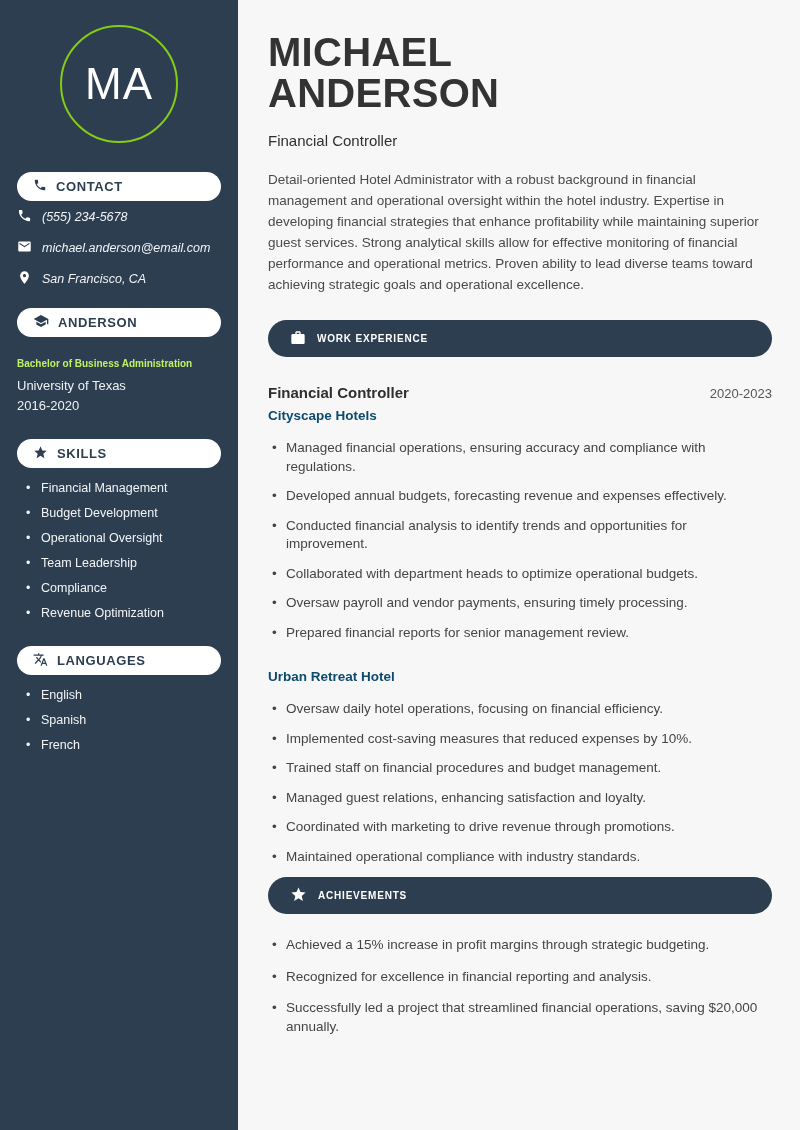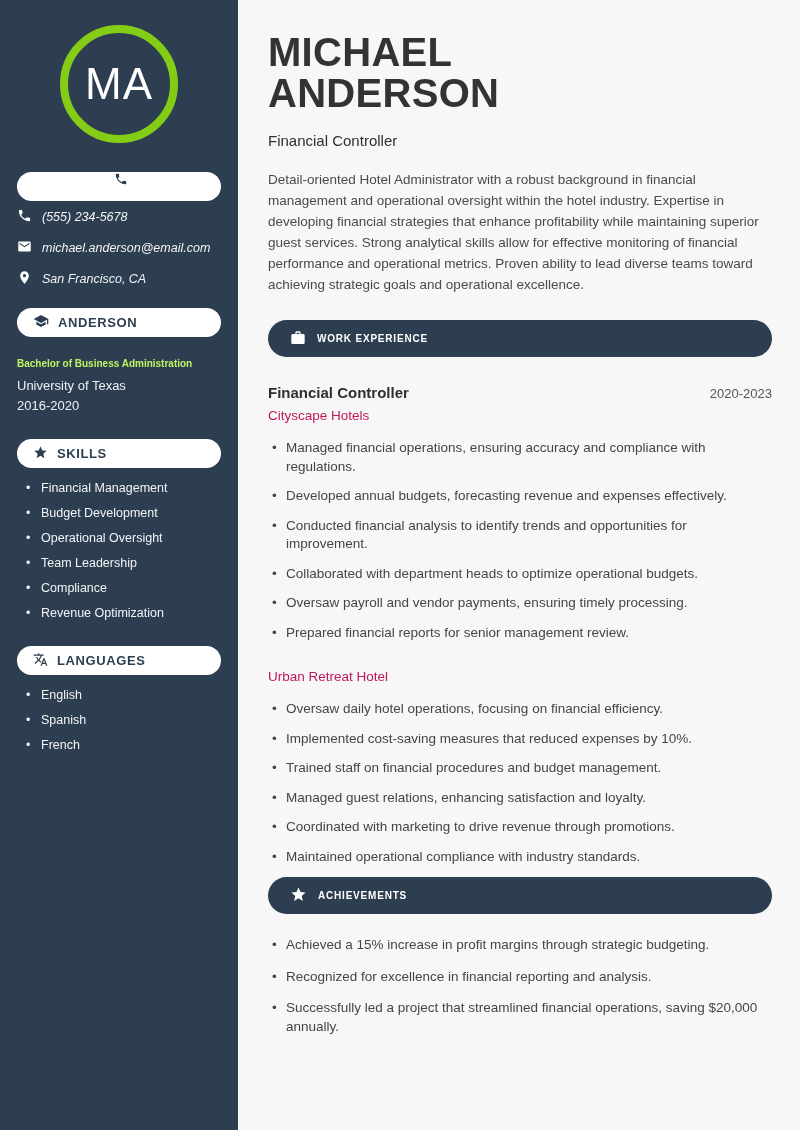--- a/index.html
+++ b/index.html
@@ -17,35 +17,35 @@
   }
   
   .sidebar {
     flex: 0 0 238px; width: 238px;
     background: #2d3e50;
     color: #ffffff;
     padding: 25px 17px 20px 17px;
   }
   .avatar {
     width: 118px; height: 118px;
-    border: 8px solid #84cc16;
+    border: 2px solid #84cc16;
     border-radius: 50%;
     margin: 0 auto;
     display: flex; align-items: center; justify-content: center;
     font-size: 44px; font-weight: 500; color: #ffffff; letter-spacing: 1px;
   }
   .pill {
     background: #ffffff; color: #2d3e50;
     border-radius: 15px; height: 29px;
     display: flex; align-items: center; gap: 9px;
     padding: 0 12px 0 16px;
     font-size: 13px; font-weight: bold; letter-spacing: 0.6px;
   }
   .pill svg { flex: 0 0 auto; }
-  .pill-contact   { margin-top: 29px; flex-direction: column; }
+  .pill-contact   { margin-top: 29px; }
   .pill-education { margin-top: 20px; }
   .pill-skills    { margin-top: 26px; }
   .pill-languages { margin-top: 26px; }
   .contact-list { margin-top: 7px; font-style: italic; }
   .contact-row {
     display: flex; align-items: center; gap: 10px;
     margin-bottom: 13px;
     font-size: 12.5px; color: #f2f4f6;
   }
   .contact-row svg { flex: 0 0 auto; }
@@ -88,21 +88,21 @@
     display: flex; align-items: center; gap: 11px;
     padding: 0 20px 0 22px;
     font-size: 10px; font-weight: bold; letter-spacing: 0.8px;
   }
   .banner svg { flex: 0 0 auto; }
   .banner-achievements { margin-top: 11px; }
   .job { margin-top: 27px; }
   .job-head { display: flex; justify-content: space-between; align-items: baseline; }
   .job-title { font-size: 15px; font-weight: bold; color: #2f2f2f; }
   .job-dates { font-size: 13px; color: #565656; }
-  .job-company { margin-top: 7px; font-size: 13.5px; color: #be185d; }
+  .job-company { margin-top: 7px; font-size: 13.5px; color: #0c4a6e; font-weight: bold; }
   .bullet-list { list-style: none; margin: 16px 0 0 0; padding: 0; }
   .bullet-list li {
     position: relative;
     padding-left: 18px;
     margin-bottom: 11px;
     font-size: 13.5px; line-height: 18.5px; color: #454545;
   }
   .bullet-list li::before {
     content: "•";
     position: absolute; left: 4px; top: 0;

